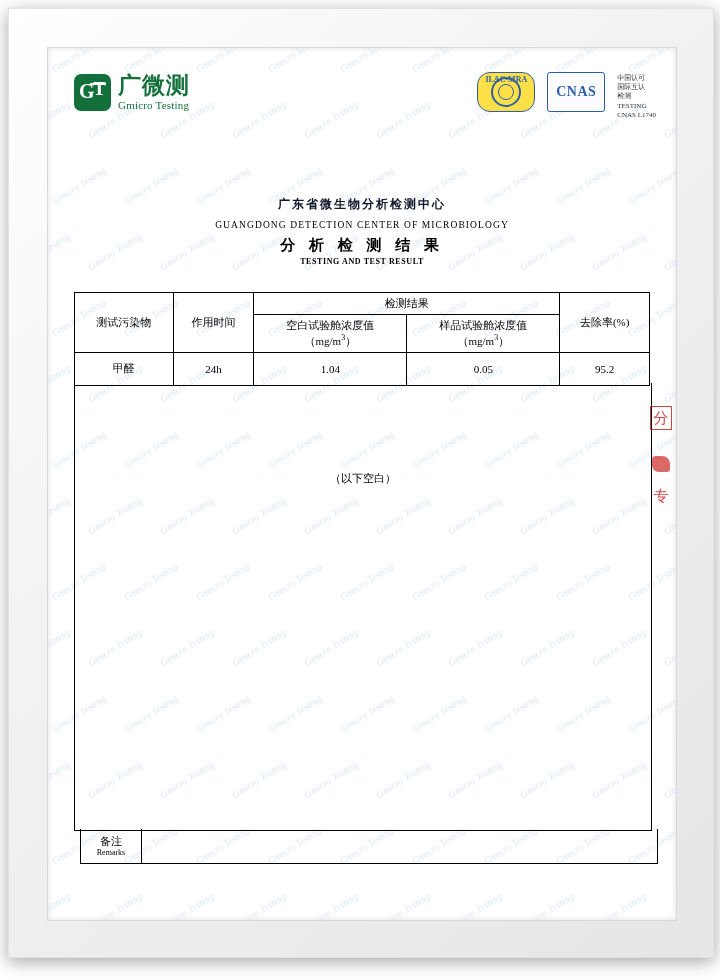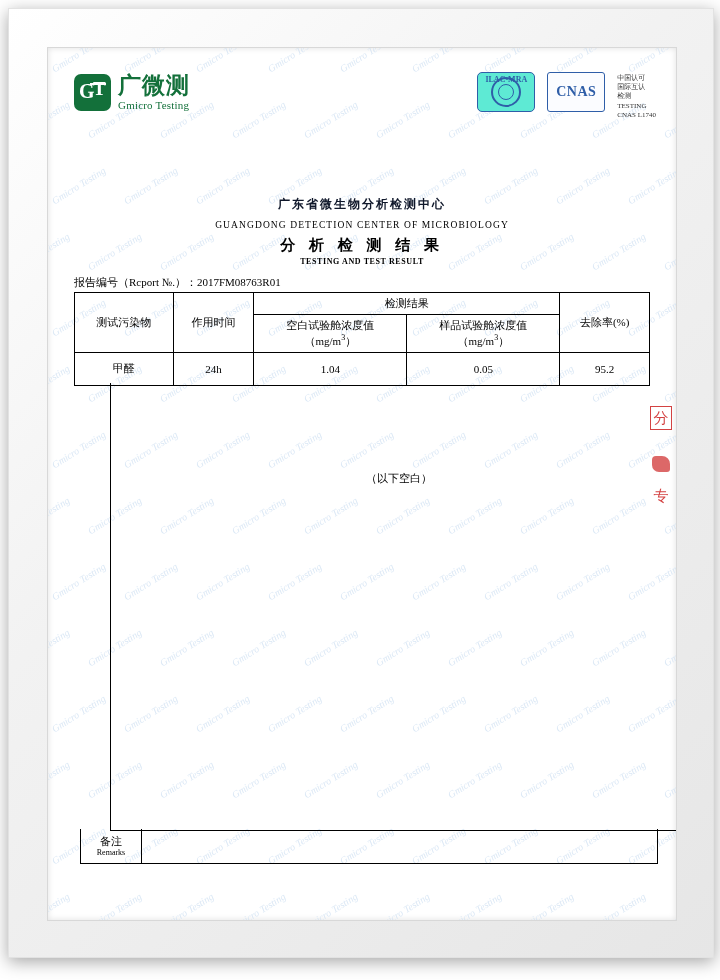--- a/index.html
+++ b/index.html
@@ -127,23 +127,23 @@
     display: inline-block;
   }
   .cma-no {
     color: #cc1111;
     font-size: 10px;
     margin-top: 3px;
   }
   .ilac {
     width: 56px; height: 38px;
     border: 1px solid #2f5ea8;
-    border-radius: 5px;
+    border-radius: 13px;
     position: relative;
-    background: #5eead4;
+    background: #fde047;
   }
   .ilac .ring {
     position: absolute;
     left: 50%; top: 50%;
     transform: translate(-50%,-50%);
     width: 26px; height: 26px;
     border: 2px solid #2f5ea8;
     border-radius: 50%;
   }
   .ilac .ring::after {
@@ -260,21 +260,20 @@
   
   .blank-box {
     position: absolute;
     left: 26px;
     top: 335px;
     width: 576px;
     height: 447px;
     border-left: 1px solid #000;
     border-right: 1px solid #000;
     border-bottom: 1px solid #000;
-    margin-left: 36px;
   }
   .blank-note {
     position: absolute;
     left: 0; right: 0;
     top: 88px;
     text-align: center;
     font-size: 11px;
     color: #000;
   }
 
@@ -510,23 +509,20 @@
 CNAS L1740</div>
           </div>
         </div>
       </div>
 
       <div class="title-cn">广东省微生物分析检测中心</div>
       <div class="title-en">GUANGDONG  DETECTION  CENTER  OF  MICROBIOLOGY</div>
       <div class="subtitle-cn">分 析 检 测 结 果</div>
       <div class="subtitle-en">TESTING AND TEST RESULT</div>
 
-      <div class="report-no">
-        <span>报告编号（Rcport №.）：</span><span>2017FM08763R01</span>
-      </div>
 
       <div class="tbl-wrap">
         <table class="result">
           <tbody>
               <tr>
             <td rowspan="2" class="cell-tall">测试污染物</td>
             <td rowspan="2" class="cell-tall">作用时间</td>
             <td colspan="2">检测结果</td>
             <td rowspan="2" class="cell-tall">去除率(%)</td>
           </tr>

